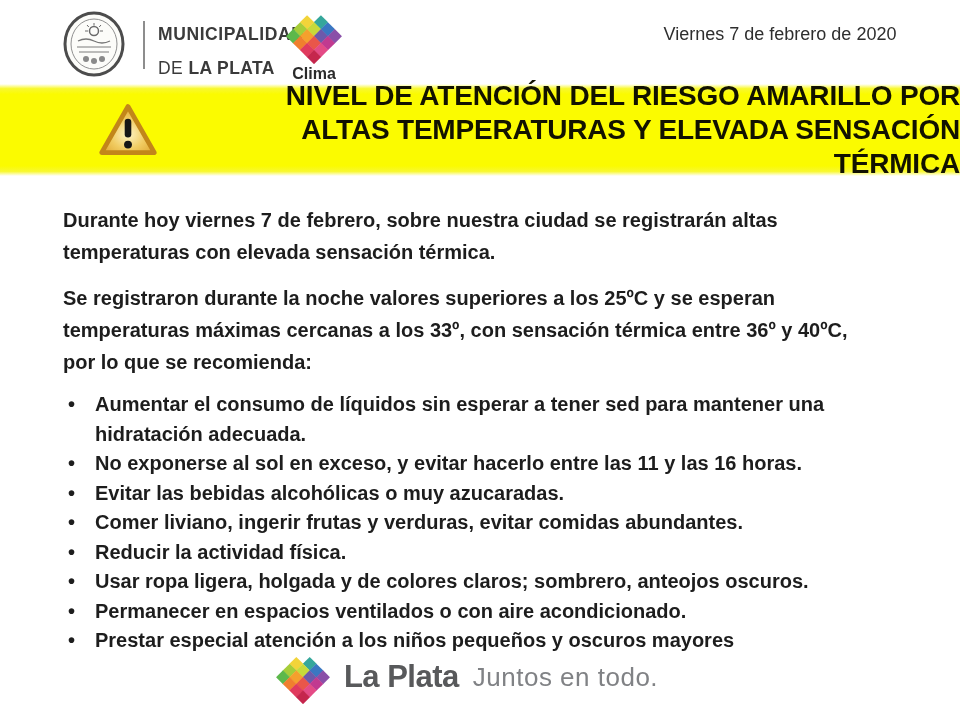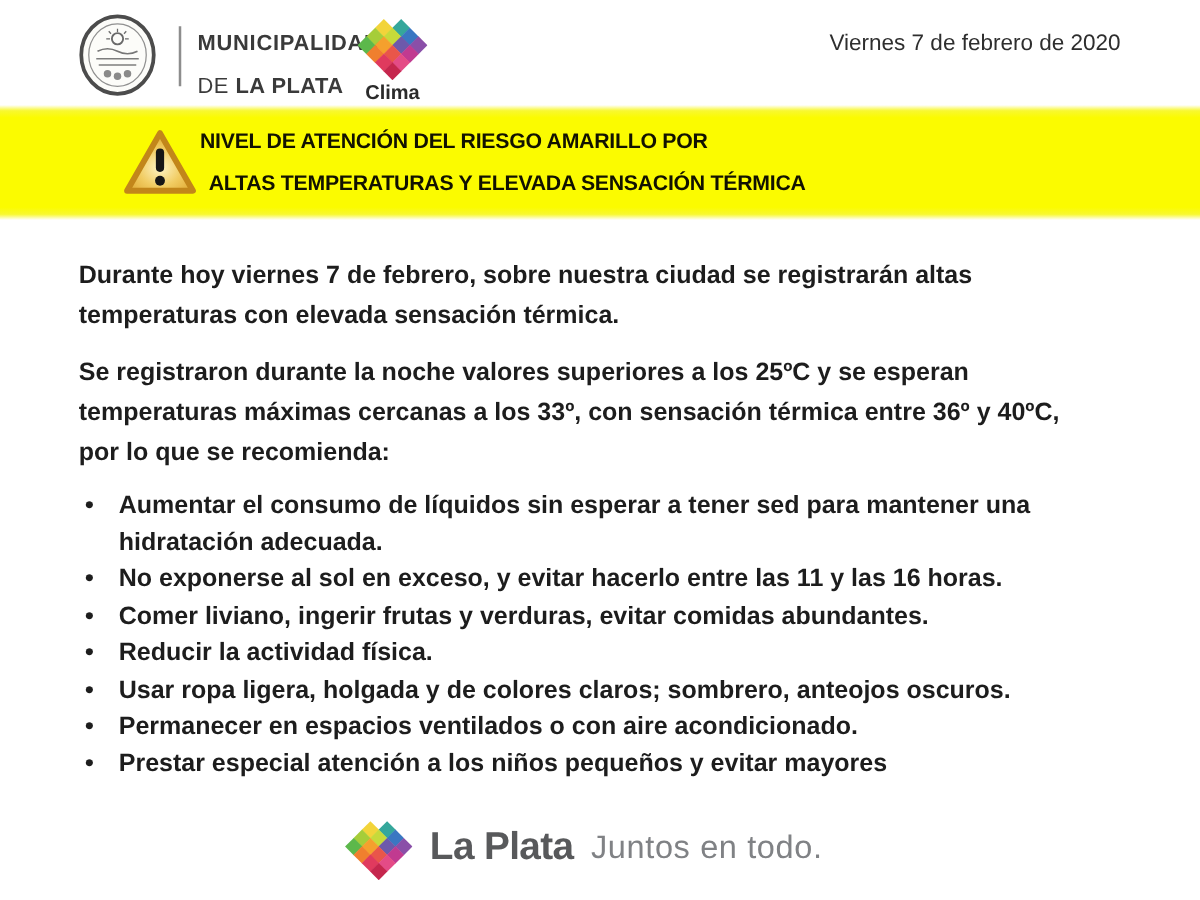--- a/index.html
+++ b/index.html
@@ -20,22 +20,22 @@
   .clima-label{font-size:16px;font-weight:700;color:#2b2b2b;margin-top:-3px;}
   .date{position:absolute;left:630px;top:24px;width:300px;text-align:center;
         font-size:18px;font-weight:400;color:#2e2e2e;}
   
   .banner{
     position:absolute;left:0;top:84px;width:960px;height:92px;
     background:linear-gradient(180deg,#ffffff 0%,#f8f830 5%,#fbfb00 11%,#fbfb00 89%,#f8f830 95%,#ffffff 100%);
     display:flex;align-items:center;
   }
   .warn{width:64px;height:60px;margin-left:96px;flex:none;}
-  .banner-text{color:#121200;font-weight:700;
-               font-size:17px;line-height:34px;letter-spacing:-.2px;}
+  .banner-text{margin-left:16px;color:#121200;font-weight:700;
+               font-size:28px;line-height:34px;letter-spacing:-.2px;text-align:right;}
   .banner-line2{padding-left:7px;}
   
   .content{position:absolute;left:63px;top:204px;width:822px;
            font-size:20px;font-weight:700;line-height:32px;color:#1d1d1d;}
   .content p{margin:0 0 14px 0;}
   .content p.p2{margin-bottom:12px;}
   .recs{margin:8px 0 0 0;padding:0 0 0 32px;list-style:none;line-height:29.5px;}
   .recs li{position:relative;}
   .recs li::before{content:"\2022";position:absolute;left:-27px;top:0;}
   
@@ -116,25 +116,26 @@
       <div class="banner-line2">ALTAS TEMPERATURAS Y ELEVADA SENSACIÓN TÉRMICA</div>
     </div>
   </div>
 
   <div class="content">
     <p class="p1">Durante hoy viernes 7 de febrero, sobre nuestra ciudad se registrarán altas temperaturas con elevada sensación térmica.</p>
     <p class="p2">Se registraron durante la noche valores superiores a los 25ºC y se esperan temperaturas máximas cercanas a los 33º, con sensación térmica entre 36º y 40ºC, por lo que se recomienda:</p>
     <ul class="recs">
       <li>Aumentar el consumo de líquidos sin esperar a tener sed para mantener una hidratación adecuada.</li>
       <li>No exponerse al sol en exceso, y evitar hacerlo entre las 11 y las 16 horas.</li>
+      <li>Evitar las bebidas alcohólicas o muy azucaradas.</li>
       <li>Comer liviano, ingerir frutas y verduras, evitar comidas abundantes.</li>
       <li>Reducir la actividad física.</li>
       <li>Usar ropa ligera, holgada y de colores claros; sombrero, anteojos oscuros.</li>
       <li>Permanecer en espacios ventilados o con aire acondicionado.</li>
-      <li>Prestar especial atención a los niños pequeños y evitar mayores</li>
+      <li>Prestar especial atención a los niños pequeños y oscuros mayores</li>
     </ul>
   </div>
 
   <div class="ftr">
     <svg class="heart" viewBox="0 0 120 120">
         <g transform="rotate(45 60 60)">
           <rect x="39" y="18" width="21.7" height="21.7" fill="#35a79b"></rect>
           <rect x="60" y="18" width="21.7" height="21.7" fill="#3a77c2"></rect>
           <rect x="81" y="18" width="21.7" height="21.7" fill="#8a4fa8"></rect>
           <rect x="18" y="39" width="21.7" height="21.7" fill="#f2d43a"></rect>

